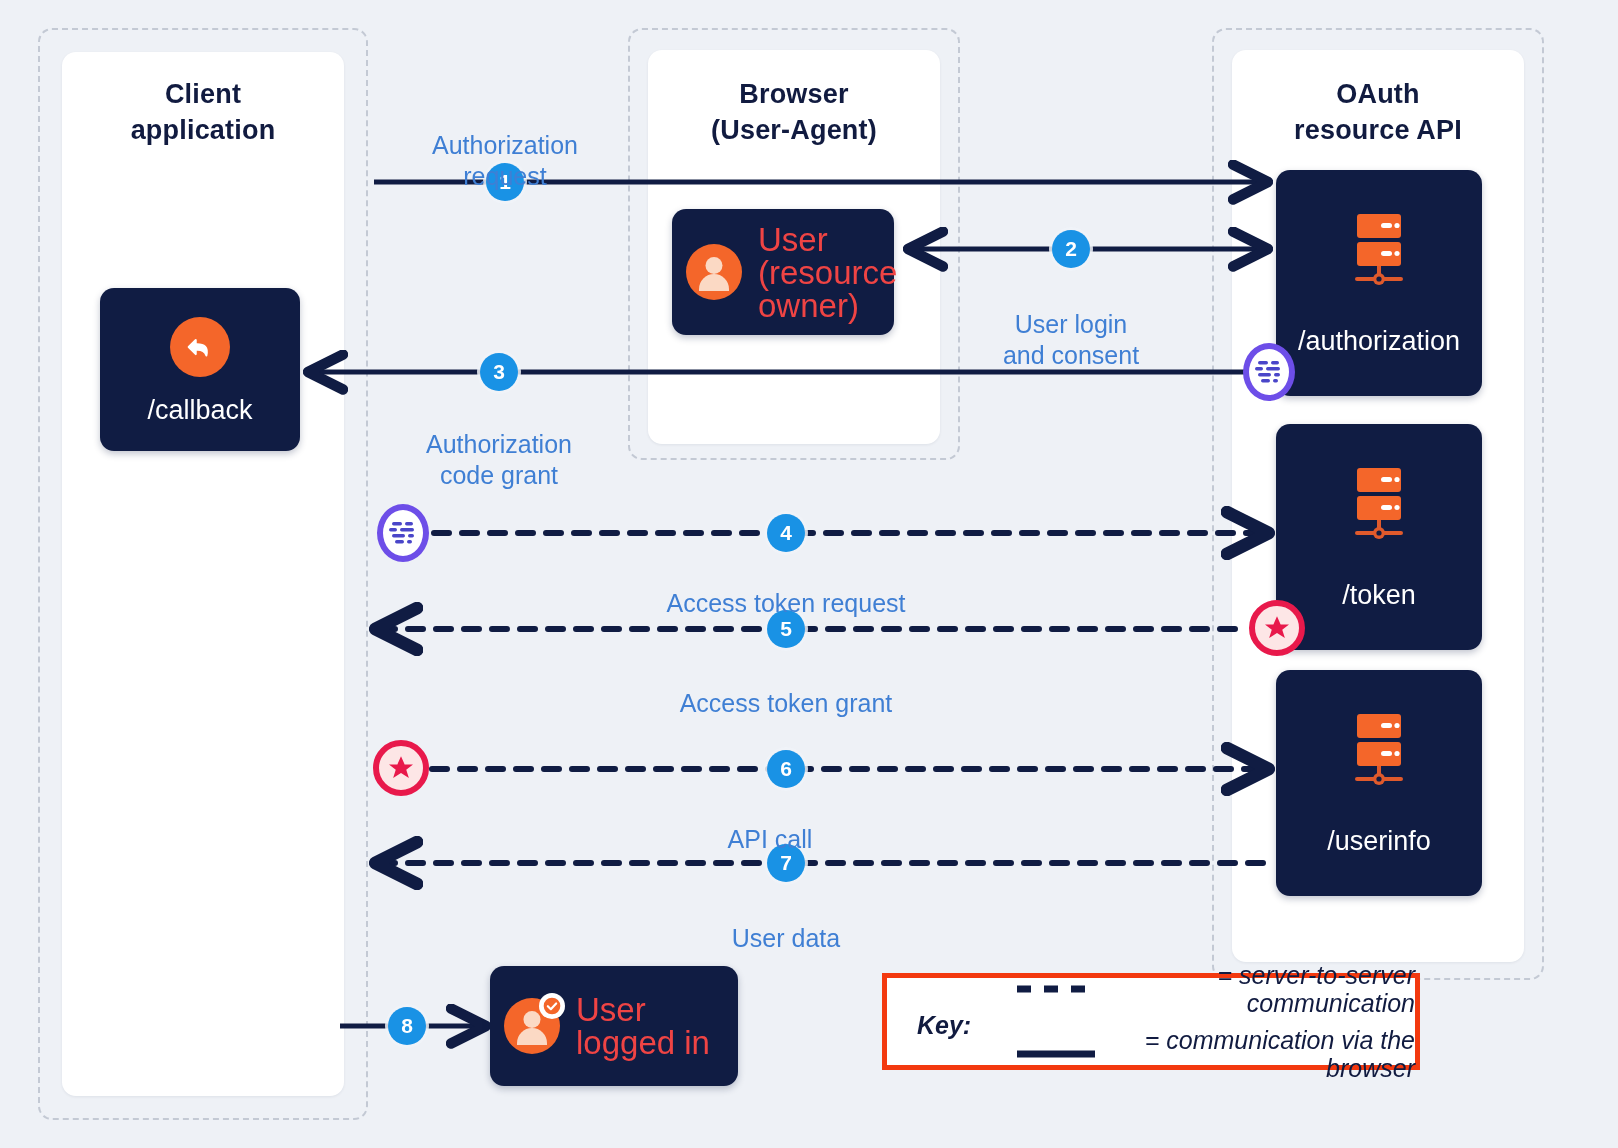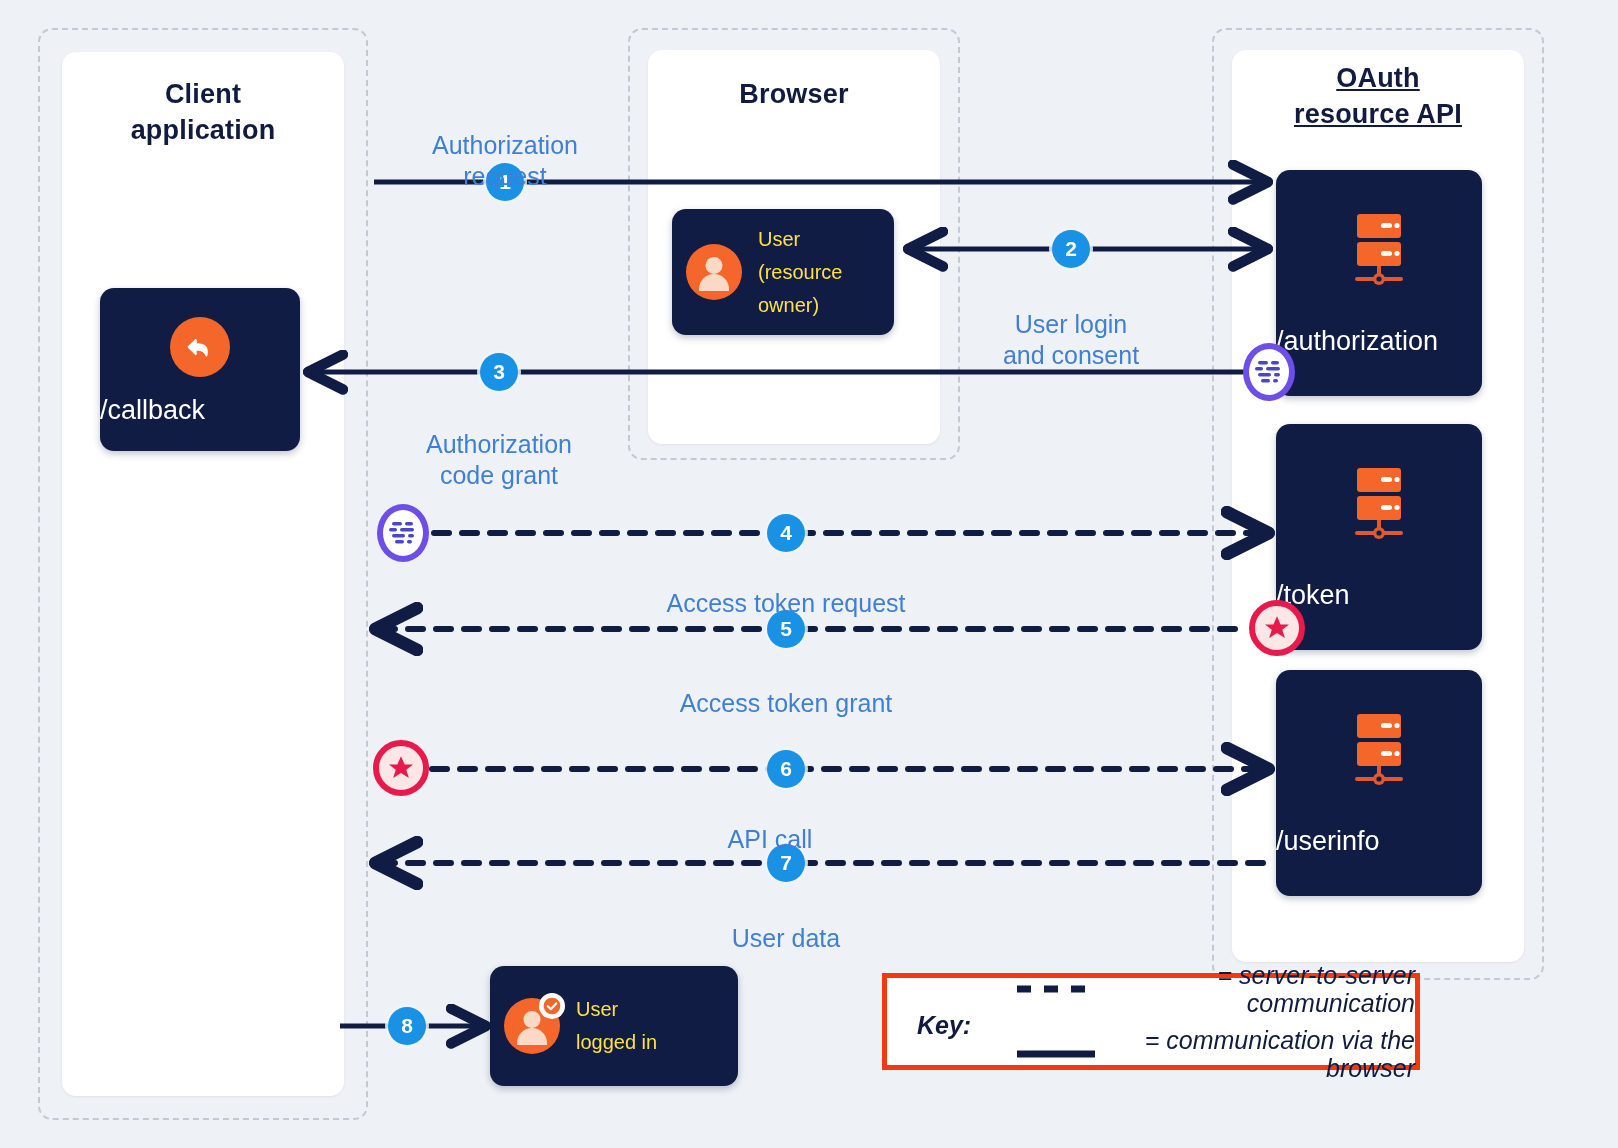--- a/index.html
+++ b/index.html
@@ -45,35 +45,35 @@
   .node {
     position: absolute;
     background: #101c43;
     border-radius: 14px;
     box-sizing: border-box;
     box-shadow: 0 3px 7px rgba(16,28,67,0.25);
   }
   .node-label {
     position: absolute;
     left: 0; right: 0;
-    text-align: left;
+    text-align: center;
     color: #ffffff;
     font-size: 27px;
     line-height: 32px;
   }
   .node-row {
     display: flex;
     align-items: center;
     height: 100%;
     padding: 0 14px;
     box-sizing: border-box;
   }
   .node-row-text {
-    color: #fde047;
-    font-size: 20px;
+    color: #ef4444;
+    font-size: 33px;
     line-height: 33px;
     margin-left: 16px;
   }
 
   
   .server-icon { position: absolute; left: 50%; transform: translateX(-50%); }
   .avatar {
     width: 56px; height: 56px;
     border-radius: 50%;
     background: #f4662a;
@@ -212,39 +212,40 @@
         <path d="M9 7 L4 12 L9 17 L9 14 Q15 13.5 16.5 18 Q18.5 9.5 9 10 Z" fill="#ffffff" stroke="#ffffff" stroke-width="1.4" stroke-linejoin="round"></path>
       </svg>
     </div>
     <div class="node-label" style="top:106px;">/callback</div>
   </div>
 
   <div class="lane" style="left:628px; top:28px; width:332px; height:432px;"></div>
   <div class="lane-card" style="left:648px; top:50px; width:292px; height:394px;"></div>
   <div class="lane-title" style="left:648px; top:76px; width:292px;">
     <div>Browser</div>
+    <div>(User-Agent)</div>
   </div>
 
   <div class="node" style="left:672px; top:209px; width:222px; height:126px;">
     <div class="node-row">
       <div class="avatar">
         <div class="head"></div>
           <div class="body"></div>
       </div>
       <div class="node-row-text">
         <div>User</div>
         <div>(resource</div>
         <div>owner)</div>
       </div>
     </div>
   </div>
 
   <div class="lane" style="left:1212px; top:28px; width:332px; height:952px;"></div>
   <div class="lane-card" style="left:1232px; top:50px; width:292px; height:912px;"></div>
-  <div class="lane-title" style="left:1232px; top:60px; width:292px;text-decoration:underline;">
+  <div class="lane-title" style="left:1232px; top:76px; width:292px;">
     <div>OAuth</div>
     <div>resource API</div>
   </div>
 
   <div class="node" style="left:1276px; top:170px; width:206px; height:226px;">
     <div class="server-icon" style="top:42px;">
       <svg width="72" height="78" viewBox="0 0 72 78" aria-hidden="true">
         <rect x="14" y="2" width="44" height="24" rx="3" fill="#f4662a"></rect>
         <rect x="38" y="11" width="11" height="5" rx="2.5" fill="#ffffff"></rect>
         <circle cx="54" cy="13.5" r="2.6" fill="#ffffff"></circle>

